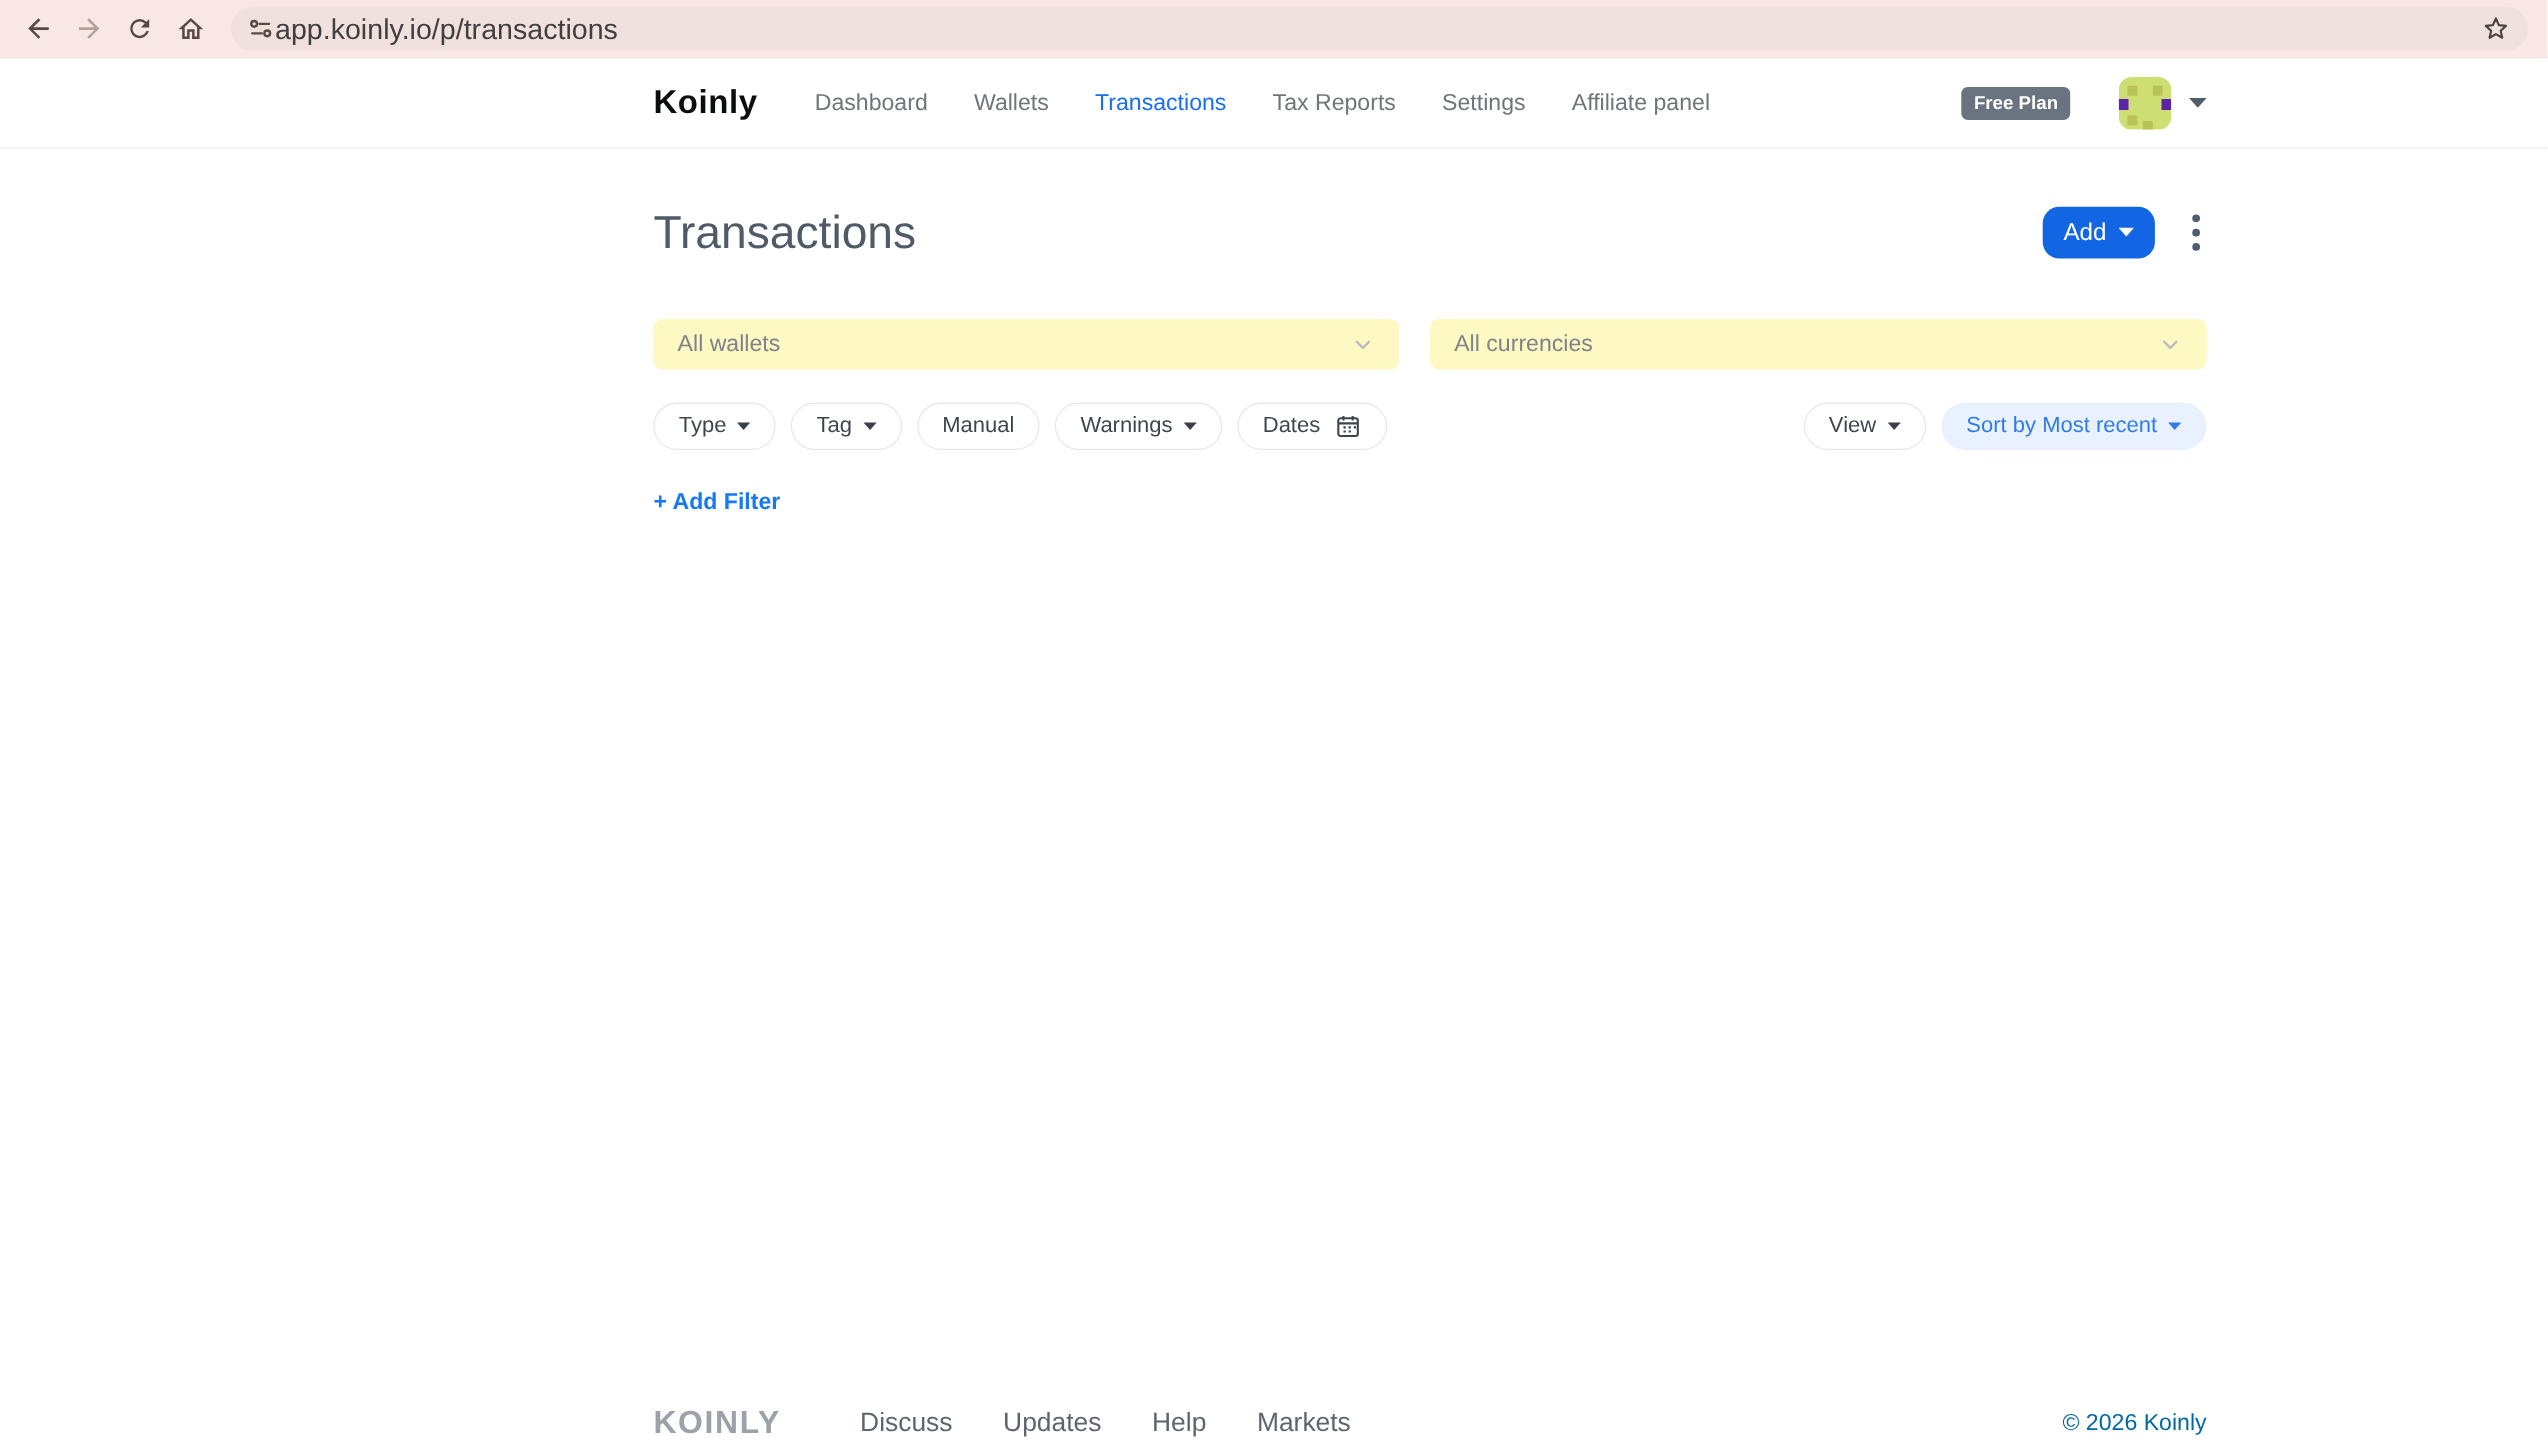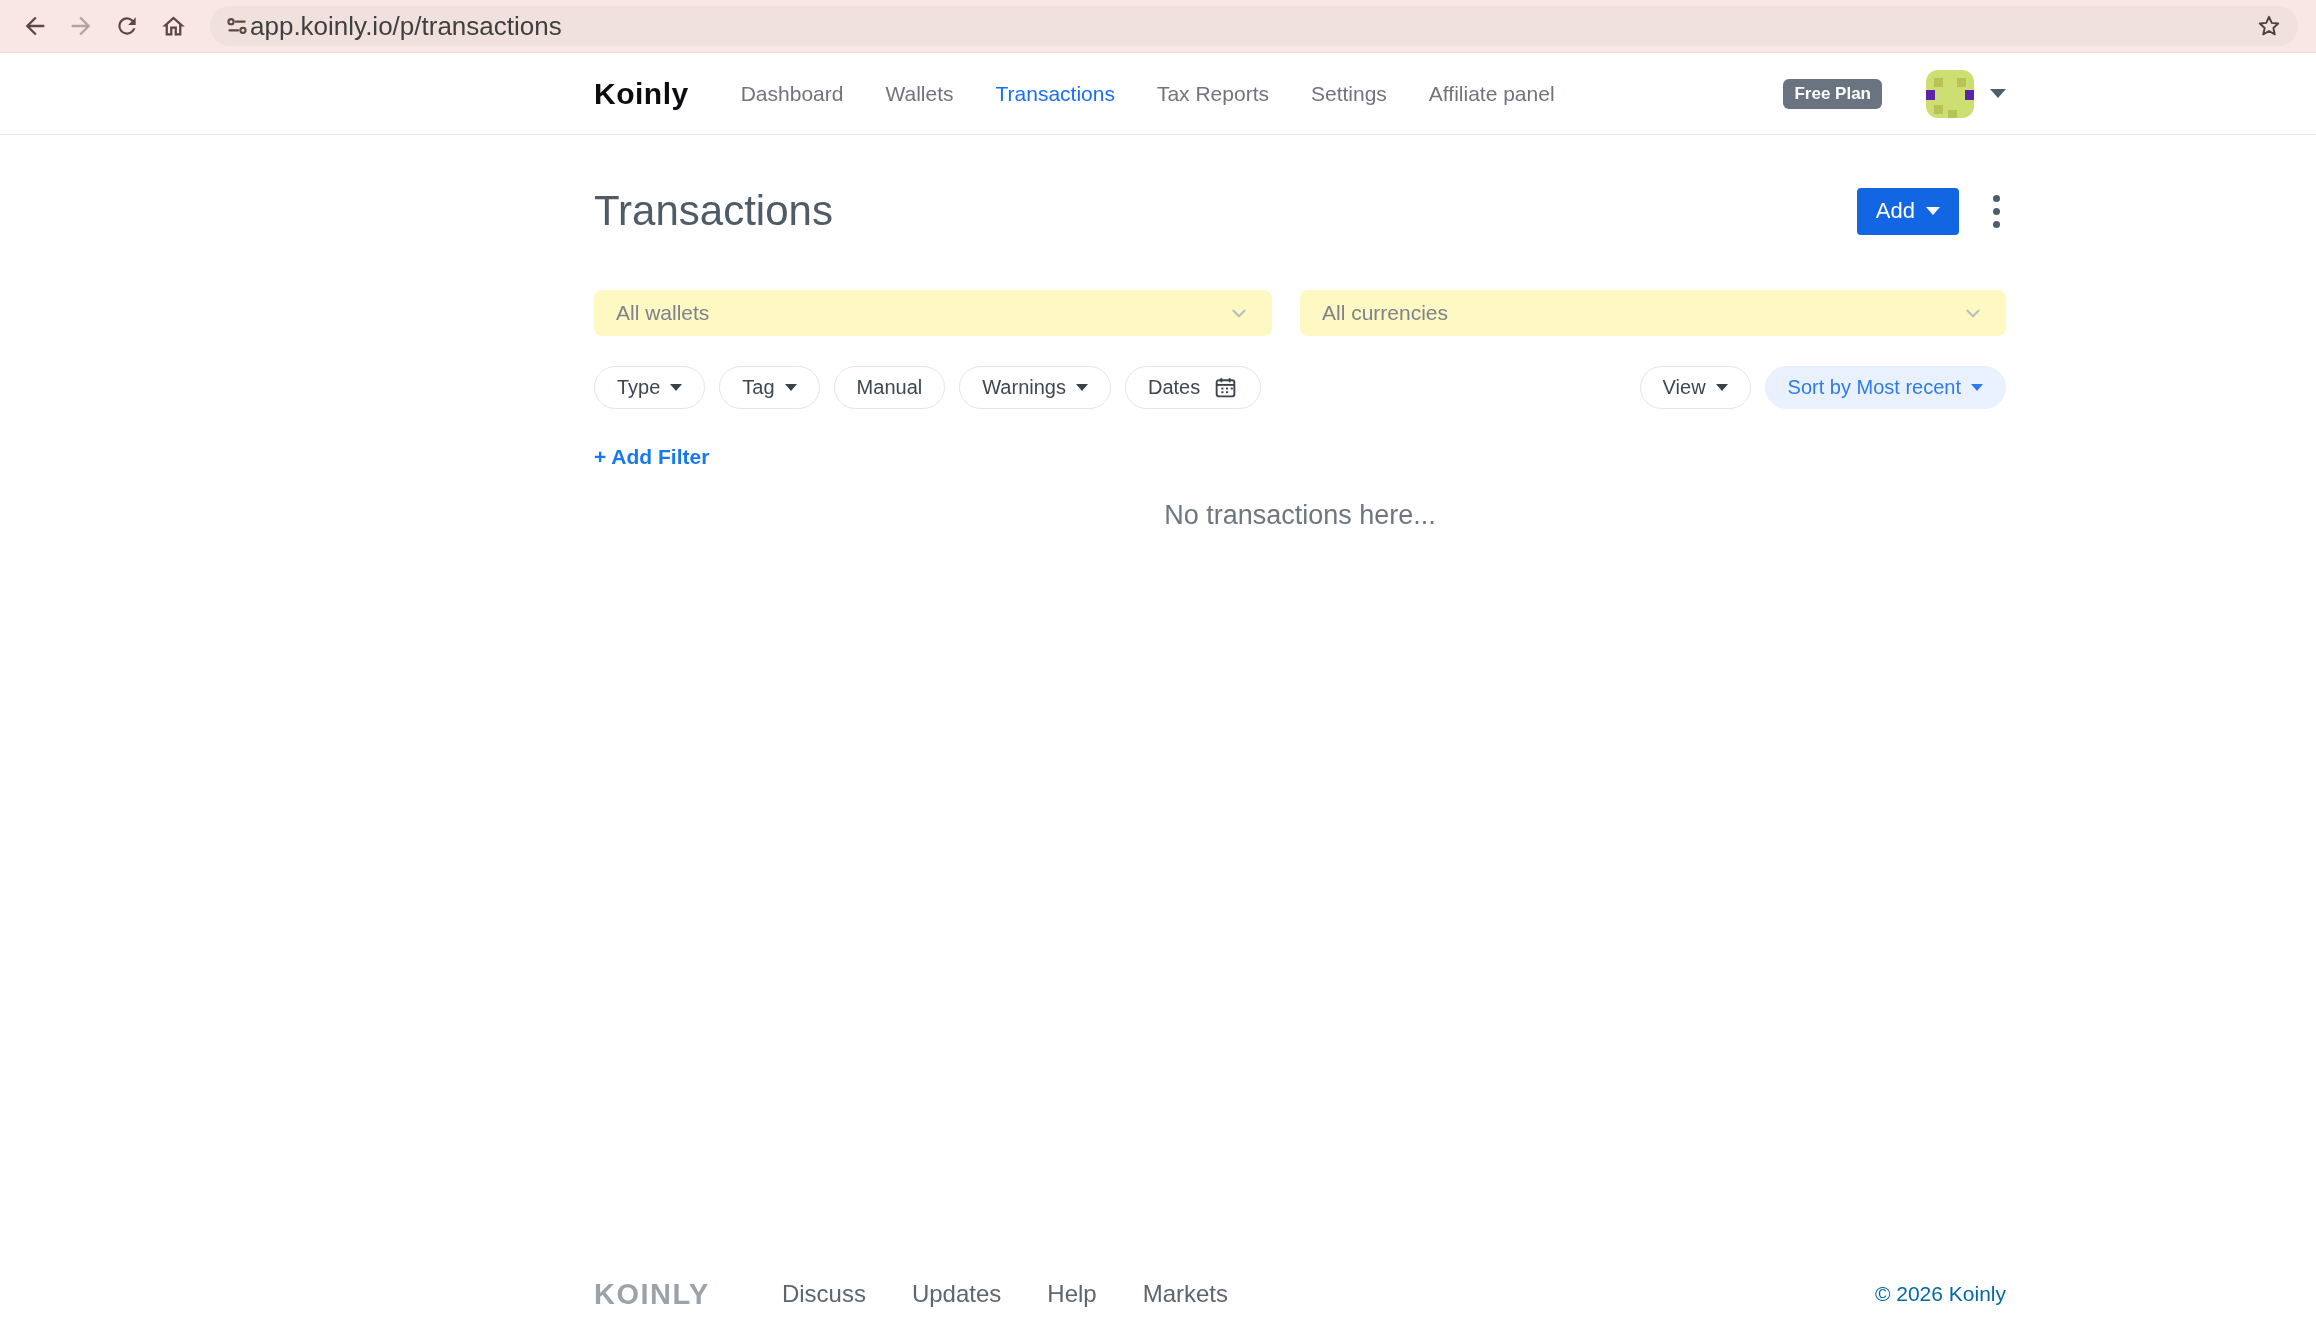--- a/index.html
+++ b/index.html
@@ -119,21 +119,21 @@
   .page-title {
     font-size: 42px;
     font-weight: 400;
     color: #4f5b67;
   }
   .title-actions { margin-left: auto; display: flex; align-items: center; }
   .add-btn {
     height: 47px;
     background: #1266e3;
     border: none;
-    border-radius: 4px;
+    border-radius: 15px;
     color: #fff;
     font-size: 22px;
     font-family: inherit;
     padding: 0 19px;
     display: flex;
     align-items: center;
     cursor: pointer;
   }
   .caret-down {
     width: 0; height: 0;
@@ -394,21 +394,20 @@
       </button>
       <button class="pill sort">
         <span>Sort by Most recent</span>
         <span class="caret-down"></span>
       </button>
     </div>
   </div>
 
   <a class="add-filter">+ Add Filter</a>
 
-  <div class="empty-message">No transactions here...</div>
 
 </div>
 
 <div class="footer">
   <div class="container">
     <div class="footer-logo">KOINLY</div>
     <div class="footer-links">
       <a class="footer-link">Discuss</a>
       <a class="footer-link">Updates</a>
       <a class="footer-link">Help</a>

